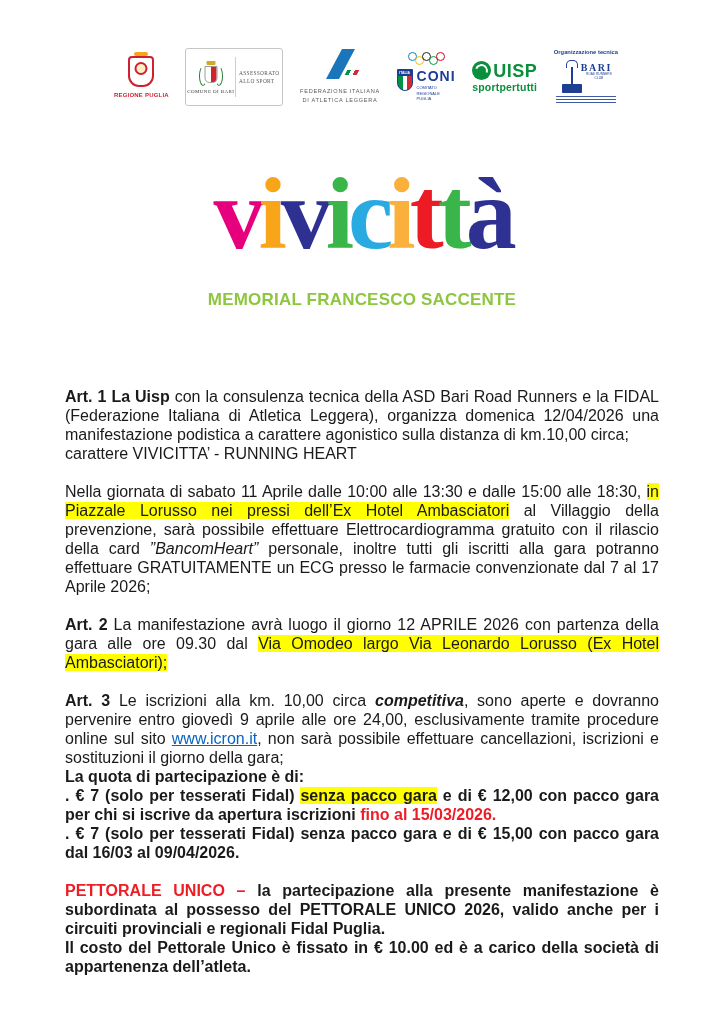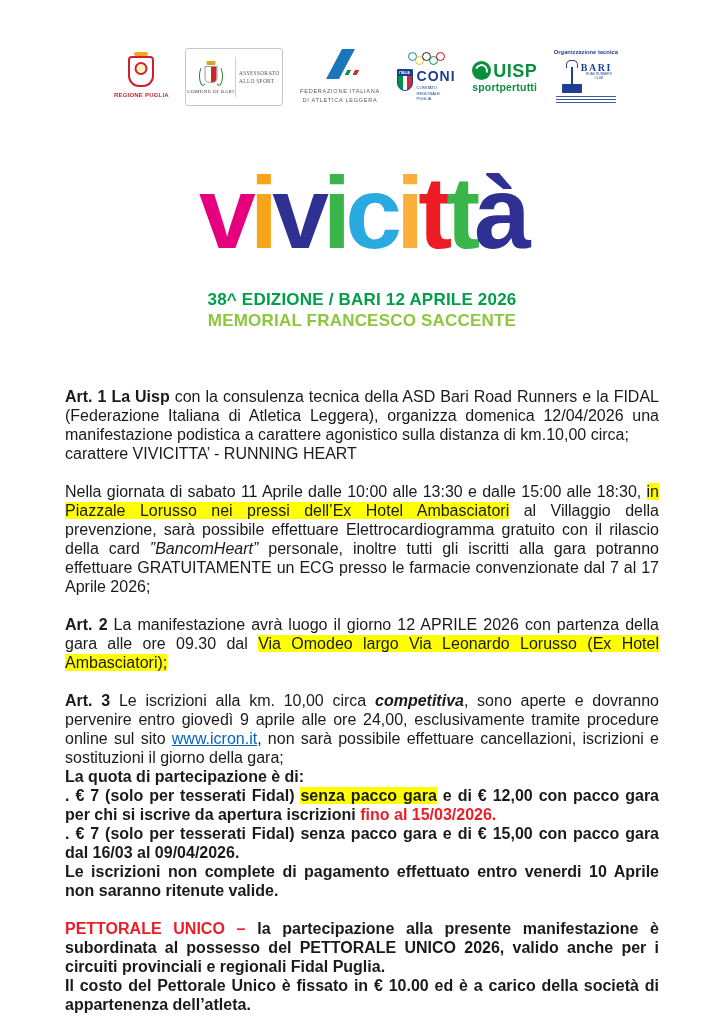--- a/index.html
+++ b/index.html
@@ -82,21 +82,21 @@
   .tr-stem { position:absolute; left:17px; top:10px; width:2px; height:18px; background:#1c3e93; }
   .tr-base { position:absolute; left:8px; top:27px; width:20px; height:9px; background:#1c3e93; border-radius:1px; }
   .org-name { position:absolute; right:6px; top:5px; font-family:"Liberation Serif", serif;
               font-weight:bold; color:#1c3e93; font-size:10px; letter-spacing:1.5px; }
   .org-sub { position:absolute; right:2px; top:15px; font-size:3.2px; color:#1c3e93; width:34px; line-height:1.4; }
   .org-waves { position:absolute; left:2px; right:2px; bottom:2px; height:9px;
                background:repeating-linear-gradient(0deg, #1c3e93 0 1px, transparent 1px 3px); opacity:.85; }
 
   
   .viv { position:absolute; top:150px; left:0; right:0; text-align:center;
-         font-family:Liberation Sans, sans-serif; font-weight:bold;
+         font-family:Liberation Serif, serif; font-weight:bold;
          font-size:102px; letter-spacing:-6px; line-height:1.25; }
   .logo-letter { display:inline-block; }
 
   
   .titles { position:absolute; top:290px; left:0; right:0; text-align:center;
             font-weight:bold; font-size:17px; line-height:20.5px; letter-spacing:.2px; }
   .t1 { color:var(--title1); }
   .t2 { color:var(--title2); }
   .t3 { color:var(--title3); }
 
@@ -183,36 +183,35 @@
         <div class="org-sub">ROAD RUNNERS CLUB</div>
         <div class="org-waves"></div>
       </div>
     </div>
 
   </div>
 
   <div class="viv"><span class="logo-letter" style="color: rgb(230, 0, 126);">v</span><span class="logo-letter" style="color: rgb(249, 165, 26);">i</span><span class="logo-letter" style="color: rgb(46, 49, 146);">v</span><span class="logo-letter" style="color: rgb(57, 181, 74);">i</span><span class="logo-letter" style="color: rgb(41, 171, 226);">c</span><span class="logo-letter" style="color: rgb(251, 176, 59);">i</span><span class="logo-letter" style="color: rgb(237, 28, 36);">t</span><span class="logo-letter" style="color: rgb(57, 181, 74);">t</span><span class="logo-letter" style="color: rgb(46, 49, 146);">à</span></div>
 
   <div class="titles">
-    <div class="t1">38^ EDIZIONE / BARI 12 APRILE 2026</div>
     <div class="t2">MEMORIAL FRANCESCO SACCENTE</div>
   </div>
 
   <div class="content">
 
     <p><span class="b">Art. 1 La Uisp</span><span> con la consulenza tecnica della ASD Bari Road Runners e la FIDAL (Federazione Italiana di Atletica Leggera), organizza domenica 12/04/2026 una manifestazione podistica a carattere agonistico sulla distanza di km.10,00 circa;</span><br>
       <span>carattere VIVICITTA’ - RUNNING HEART</span><br>
       <br>
       <span>Nella giornata di sabato 11 Aprile dalle 10:00 alle 13:30 e dalle 15:00 alle 18:30, </span><span class="hl">in Piazzale Lorusso nei pressi dell’Ex Hotel Ambasciatori</span><span> al Villaggio della prevenzione, sarà possibile effettuare Elettrocardiogramma gratuito con il rilascio della card </span><span class="it">”BancomHeart”</span><span> personale, inoltre tutti gli iscritti alla gara potranno effettuare GRATUITAMENTE un ECG presso le farmacie convenzionate dal 7 al 17 Aprile 2026;</span></p>
 
     <p><span class="b">Art. 2</span><span> La manifestazione avrà luogo il giorno 12 APRILE 2026 con partenza della gara alle ore 09.30 dal </span><span class="hl">Via Omodeo largo Via Leonardo Lorusso (Ex Hotel Ambasciatori);</span></p>
 
     <p><span class="b">Art. 3</span><span> Le iscrizioni alla km. 10,00 circa </span><span class="bi">competitiva</span><span>, sono aperte e dovranno pervenire entro giovedì 9 aprile alle ore 24,00, esclusivamente tramite procedure online sul sito </span><a class="link">www.icron.it</a><span>, non sarà possibile effettuare cancellazioni, iscrizioni e sostituzioni il giorno della gara;</span><br>
       <span class="b">La quota di partecipazione è di:</span><br>
       <span class="b">. € 7 (solo per tesserati Fidal) </span><span class="b hl">senza pacco gara</span><span class="b"> e di € 12,00 con pacco gara per chi si iscrive da apertura iscrizioni </span><span class="red">fino al 15/03/2026.</span><br>
       <span class="b">. € 7 (solo per tesserati Fidal) senza pacco gara e di € 15,00 con pacco gara dal 16/03 al 09/04/2026.</span><br>
-      <span class="b">Le iscrizioni non complete di pagamento effettuato entro venerdi 10 Aprile non saranno ritenute valide.</span></p>
+      </p>
 
     <p class="b"><span class="red">PETTORALE UNICO – </span><span>la partecipazione alla presente manifestazione è subordinata al possesso del PETTORALE UNICO 2026, valido anche per i circuiti provinciali e regionali Fidal Puglia.</span><br>
       <span>Il costo del Pettorale Unico è fissato in € 10.00 ed è a carico della società di appartenenza dell’atleta.</span></p>
 
   </div>
 </div>
 
 </body></html>

